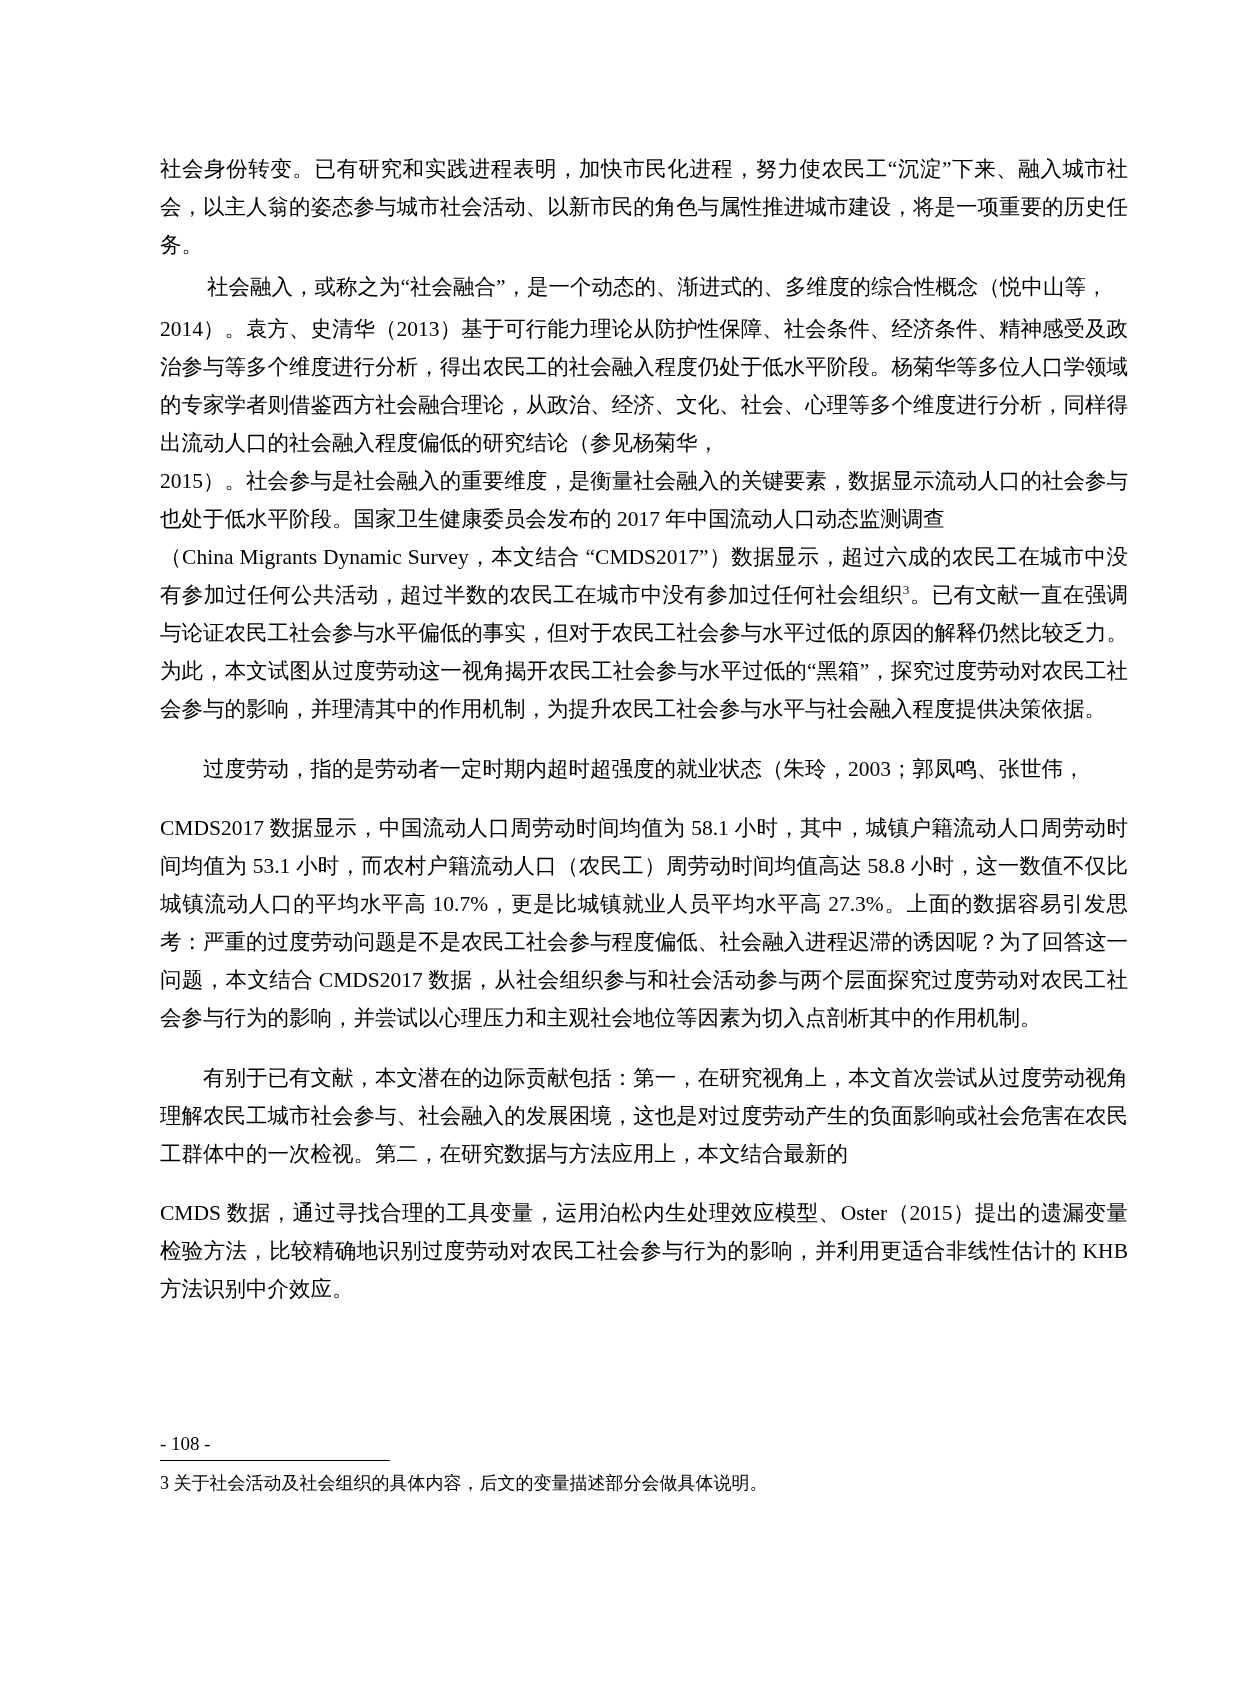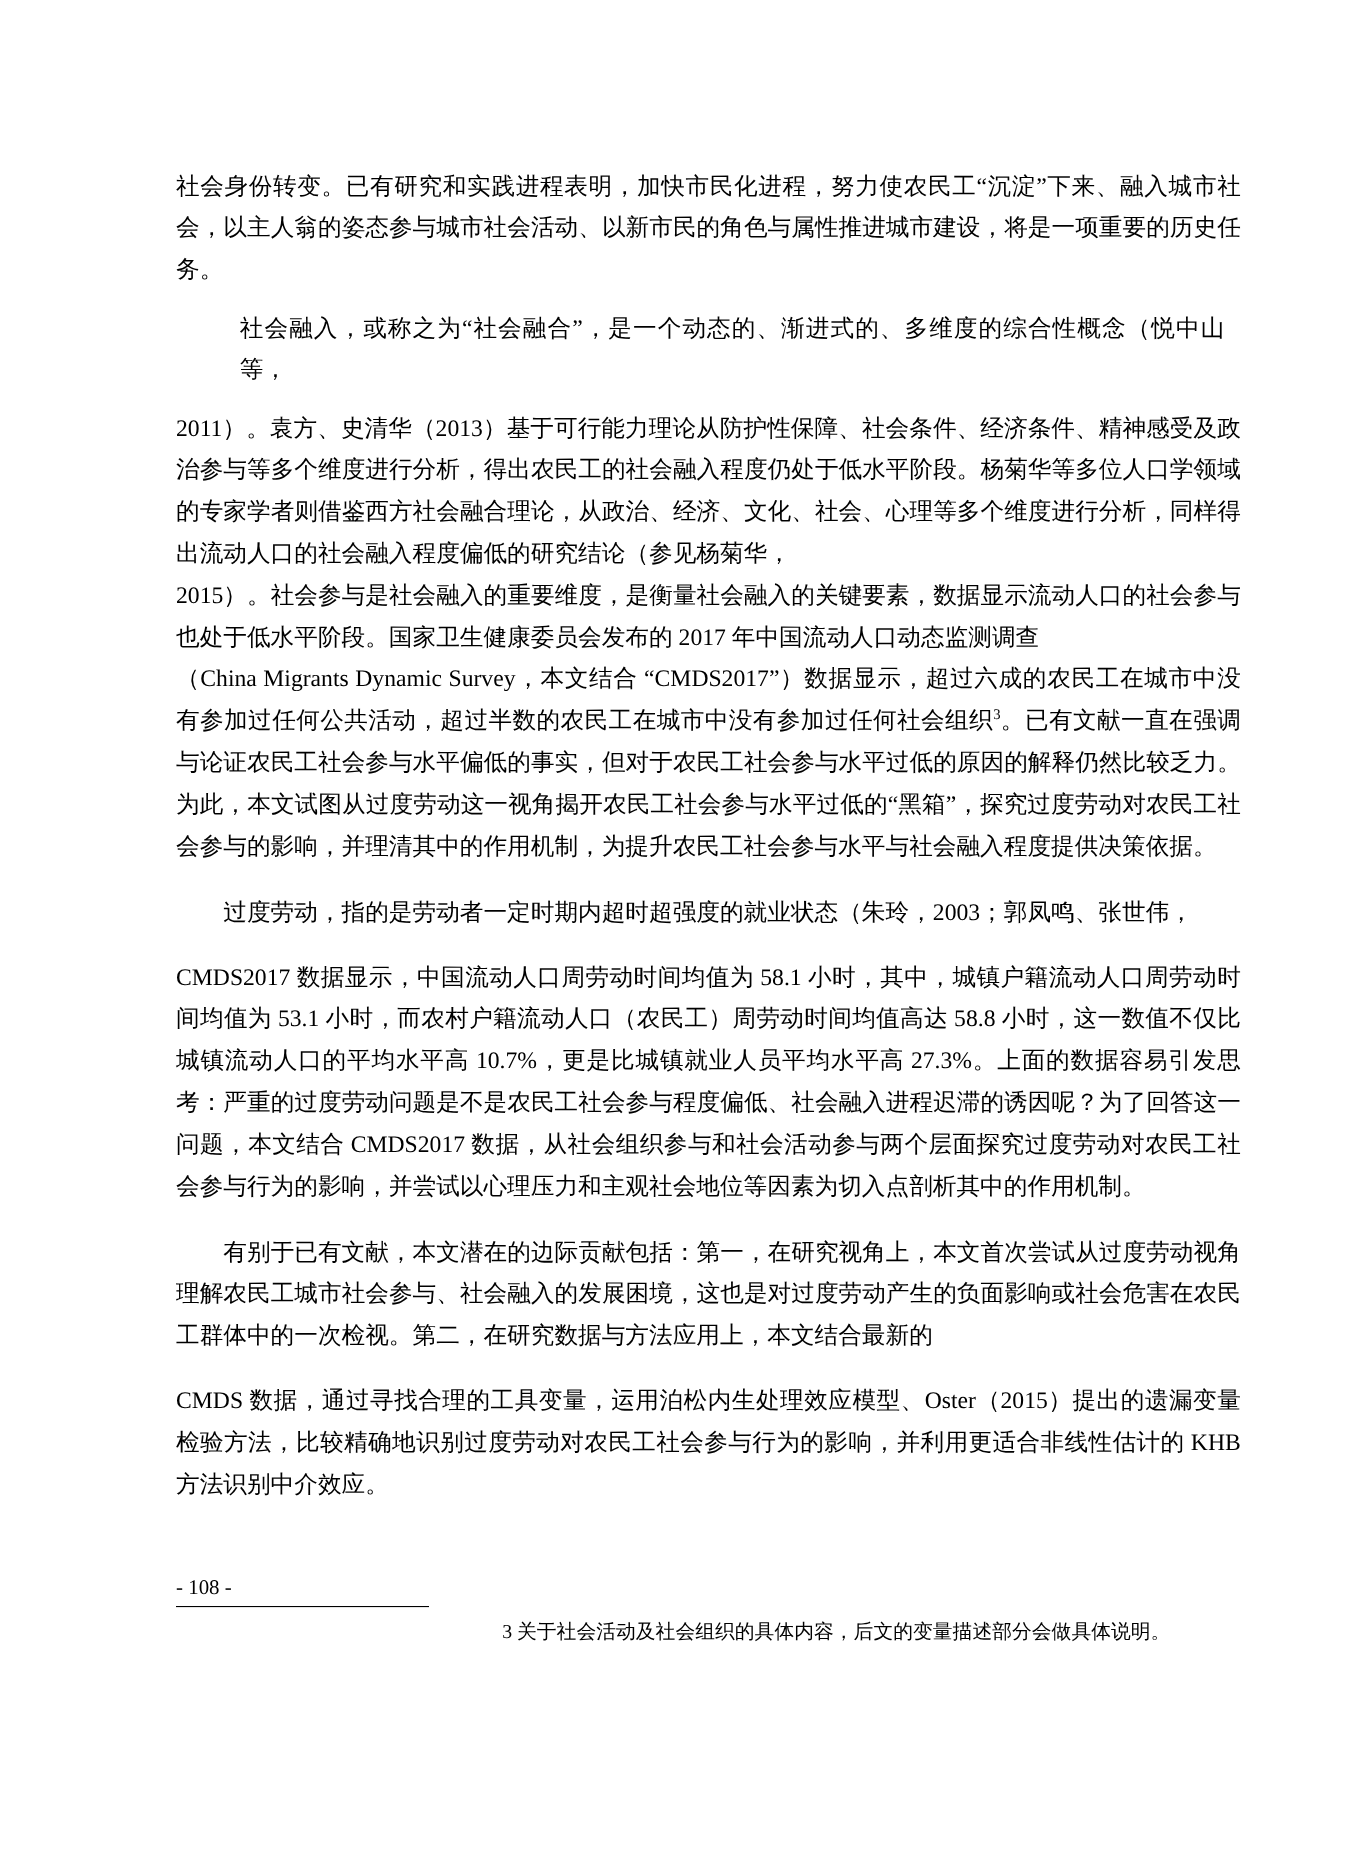--- a/index.html
+++ b/index.html
@@ -26,21 +26,21 @@
     text-align: justify;
     text-justify: inter-ideograph;
   }
   .para {
     margin: 0;
   }
   .indent {
     text-indent: 2em;
   }
   .indent-block {
-    margin: 15px;
+    margin: 4px;
     padding-left: 2em;
   }
   .hang {
     margin: 0;
   }
   sup {
     font-size: 0.62em;
     vertical-align: super;
     line-height: 0;
   }
@@ -59,35 +59,34 @@
   .footnote-rule {
     width: 230px;
     height: 1px;
     background: #000000;
     margin: 0 0 8px 0;
   }
   .footnote-text {
     font-size: 18px;
     line-height: 28px;
     margin: 0;
-    text-align: right;
   }
 </style>
 </head>
 <body>
 
 <div class="page">
 
   <div class="body-text">
 
     <p class="para">社会身份转变。已有研究和实践进程表明，加快市民化进程，努力使农民工“沉淀”下来、融入城市社会，以主人翁的姿态参与城市社会活动、以新市民的角色与属性推进城市建设，将是一项重要的历史任务。</p>
 
     <p class="indent-block">社会融入，或称之为“社会融合”，是一个动态的、渐进式的、多维度的综合性概念（悦中山等，</p>
 
-    <p class="hang">2011）。袁方、史清华（2013）基于可行能力理论从防护性保障、社会条件、经济条件、精神感受及政治参与等多个维度进行分析，得出农民工的社会融入程度仍处于低水平阶段。杨菊华等多位人口学领域的专家学者则借鉴西方社会融合理论，从政治、经济、文化、社会、心理等多个维度进行分析，同样得出流动人口的社会融入程度偏低的研究结论（参见杨菊华，</p>
+    <p class="hang">2014）。袁方、史清华（2013）基于可行能力理论从防护性保障、社会条件、经济条件、精神感受及政治参与等多个维度进行分析，得出农民工的社会融入程度仍处于低水平阶段。杨菊华等多位人口学领域的专家学者则借鉴西方社会融合理论，从政治、经济、文化、社会、心理等多个维度进行分析，同样得出流动人口的社会融入程度偏低的研究结论（参见杨菊华，</p>
 
     <p class="hang">2015）。社会参与是社会融入的重要维度，是衡量社会融入的关键要素，数据显示流动人口的社会参与也处于低水平阶段。国家卫生健康委员会发布的 2017 年中国流动人口动态监测调查</p>
 
     <p class="hang"><span>（China Migrants Dynamic Survey，本文结合 “CMDS2017”）数据显示，超过六成的农民工在城市中没有参加过任何公共活动，超过半数的农民工在城市中没有参加过任何社会组织</span><sup>3</sup><span>。已有文献一直在强调与论证农民工社会参与水平偏低的事实，但对于农民工社会参与水平过低的原因的解释仍然比较乏力。为此，本文试图从过度劳动这一视角揭开农民工社会参与水平过低的“黑箱”，探究过度劳动对农民工社会参与的影响，并理清其中的作用机制，为提升农民工社会参与水平与社会融入程度提供决策依据。</span></p>
 
     <p class="indent">过度劳动，指的是劳动者一定时期内超时超强度的就业状态（朱玲，2003；郭凤鸣、张世伟，</p>
 
 
     <p class="hang">CMDS2017 数据显示，中国流动人口周劳动时间均值为 58.1 小时，其中，城镇户籍流动人口周劳动时间均值为 53.1 小时，而农村户籍流动人口（农民工）周劳动时间均值高达 58.8 小时，这一数值不仅比城镇流动人口的平均水平高 10.7%，更是比城镇就业人员平均水平高 27.3%。上面的数据容易引发思考：严重的过度劳动问题是不是农民工社会参与程度偏低、社会融入进程迟滞的诱因呢？为了回答这一问题，本文结合 CMDS2017 数据，从社会组织参与和社会活动参与两个层面探究过度劳动对农民工社会参与行为的影响，并尝试以心理压力和主观社会地位等因素为切入点剖析其中的作用机制。</p>
 

